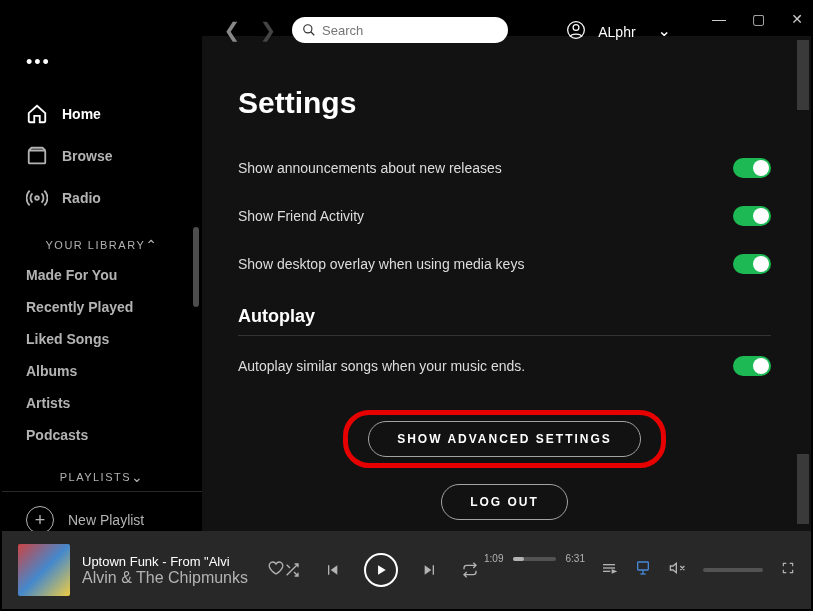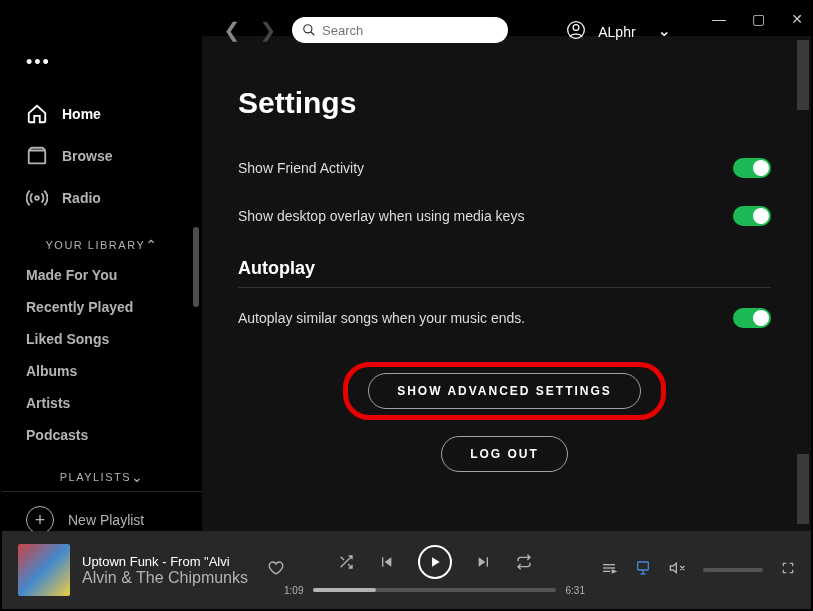--- a/index.html
+++ b/index.html
@@ -37,21 +37,21 @@
 .pill{border:1px solid #a3a3a3;border-radius:20px;padding:10px 28px;font-size:12px;letter-spacing:2px;font-weight:700;cursor:pointer;background:transparent;color:#fff}
 .highlight{border:5px solid #e60000;border-radius:26px;padding:6px 20px}
 .ct-scroll{position:absolute;right:2px;top:4px;width:12px;height:70px;background:#3a3a3a}
 .ct-scroll2{position:absolute;right:2px;top:418px;width:12px;height:70px;background:#3a3a3a}
 .player{height:78px;background:#282828;display:flex;align-items:center;padding:0 16px;color:#b3b3b3}
 .art{width:52px;height:52px;background:linear-gradient(135deg,#c44,#48c,#ec4);border-radius:2px;margin-right:12px}
 .track{flex:0 0 180px}
 .track .t{color:#fff;font-size:13px;white-space:nowrap;overflow:hidden;text-overflow:ellipsis}
 .track .a{font-size:16px;color:#b3b3b3}
 .heart{margin-left:6px;cursor:pointer}
-.center{flex:1;display:flex;flex-direction:column;align-items:center;gap:6px}
+.center{flex:1;display:flex;align-items:flex-start;gap:6px}
 .ctrls{display:flex;align-items:center;gap:24px}
 .ctrls .ic{cursor:pointer;color:#b3b3b3;display:flex}
 .play{width:34px;height:34px;border:2px solid #fff;border-radius:50%;display:flex;align-items:center;justify-content:center;cursor:pointer}
 .prog{display:flex;align-items:center;gap:10px;width:100%;font-size:10px}
 .bar{flex:1;height:4px;background:#535353;border-radius:2px;position:relative}
 .bar .fill{position:absolute;left:0;top:0;height:100%;width:26%;background:#b3b3b3;border-radius:2px}
 .right{display:flex;align-items:center;gap:18px;margin-left:16px}
 .right .ic{cursor:pointer}
 </style>
 </head>
@@ -130,20 +130,24 @@
         <div class="plus">+</div>
         <span>New Playlist</span>
       </div>
       <div class="sb-scroll"></div>
     </div>
 
     <div class="content">
       <h1>Settings</h1>
 
       <div class="row">
+        <span>Show announcements about new releases</span>
+        <div class="toggle"></div>
+      </div>
+      <div class="row">
         <span>Show Friend Activity</span>
         <div class="toggle"></div>
       </div>
       <div class="row">
         <span>Show desktop overlay when using media keys</span>
         <div class="toggle"></div>
       </div>
 
       <h2>Autoplay</h2>
       <div class="row">

